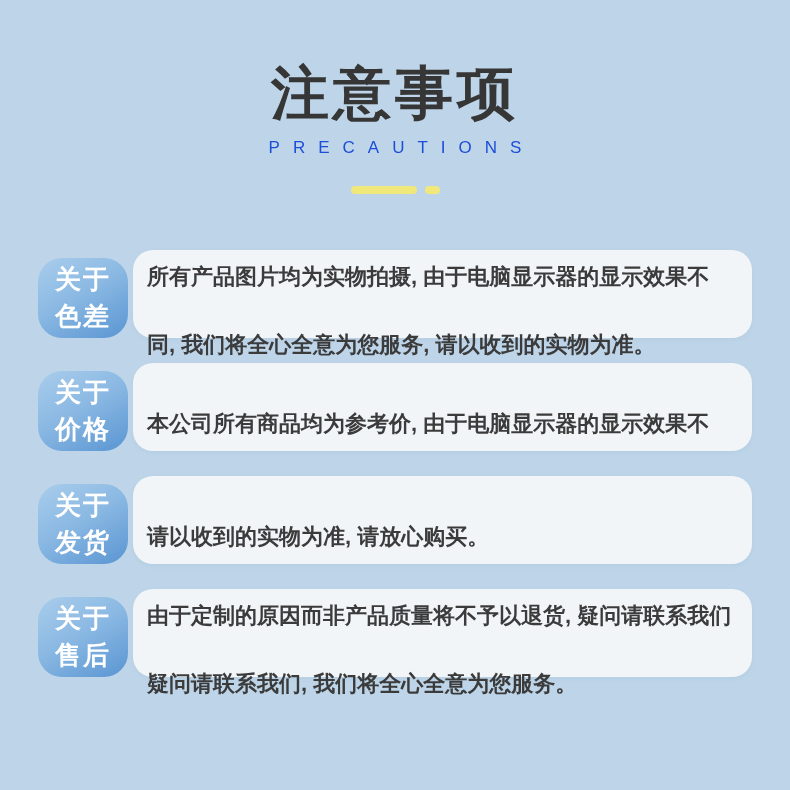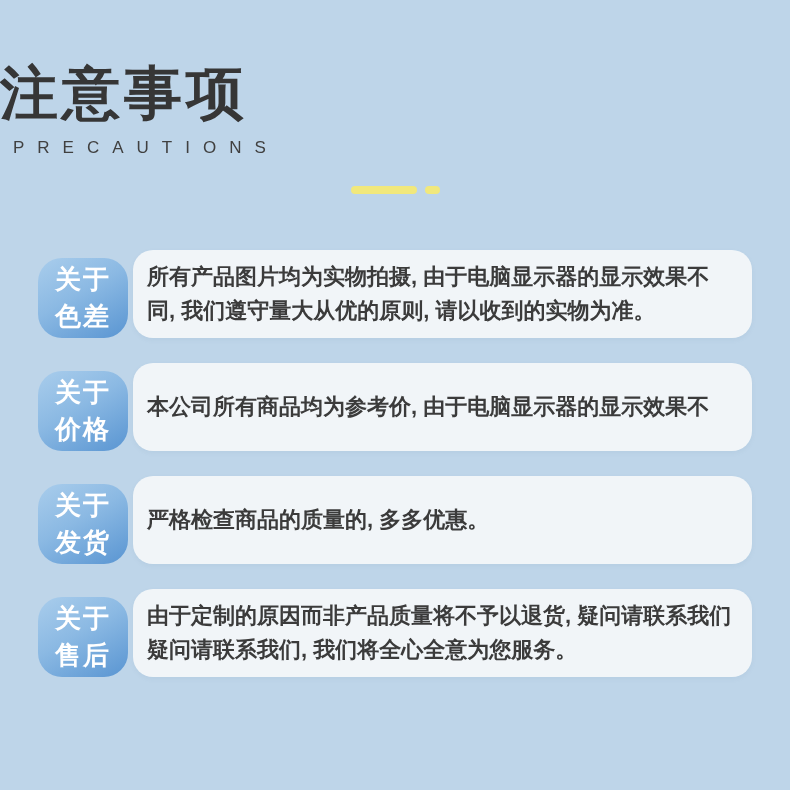--- a/index.html
+++ b/index.html
@@ -15,36 +15,37 @@
   }
   .page {
     position: relative;
     width: 790px;
     height: 790px;
   }
 
   
   .header {
     padding-top: 62px;
+    text-align: center;
   }
   .title {
     font-size: 58px;
     line-height: 62px;
     font-weight: 900;
     letter-spacing: 4px;
     color: #363636;
     margin: 0;
   }
   .subtitle {
     margin-top: 14px;
     font-size: 17px;
     font-weight: 500;
     letter-spacing: 13px;
     padding-left: 13px; 
-    color: #404040;
+    color: #1d4ed8;
   }
   .dashes {
     margin-top: 28px;
     display: flex;
     justify-content: center;
     align-items: center;
     gap: 8px;
   }
   .dash-long {
     width: 66px;
@@ -100,20 +101,21 @@
     justify-content: center;
     padding: 0 16px 0 14px;
     color: #3b3b3b;
     font-size: 22px;
     font-weight: 600;
     line-height: 34px;
   }
   .card-body .line {
     display: block;
     white-space: nowrap;
+    margin-top: 34px;
   }
 </style>
 </head>
 <body>
 
 <div class="page">
 
   <div class="header">
     <h1 class="title">注意事项</h1>
     <div class="subtitle">PRECAUTIONS</div>
@@ -125,41 +127,41 @@
 
   <div class="cards">
 
     <div class="card-row">
       <div class="card-label">
         <span>关于</span>
         <span>色差</span>
       </div>
       <div class="card-body">
         <span class="line">所有产品图片均为实物拍摄, 由于电脑显示器的显示效果不</span>
-        <span class="line">同, 我们遵守量大从优的原则, 请以收到的实物为准。</span>
+        <span class="line">同, 我们将全心全意为您服务, 请以收到的实物为准。</span>
       </div>
     </div>
 
     <div class="card-row">
       <div class="card-label">
         <span>关于</span>
         <span>价格</span>
       </div>
       <div class="card-body">
         <span class="line">本公司所有商品均为参考价, 由于电脑显示器的显示效果不</span>
       </div>
     </div>
 
     <div class="card-row">
       <div class="card-label">
         <span>关于</span>
         <span>发货</span>
       </div>
       <div class="card-body">
-        <span class="line">严格检查商品的质量的, 多多优惠。</span>
+        <span class="line">请以收到的实物为准, 请放心购买。</span>
       </div>
     </div>
 
     <div class="card-row">
       <div class="card-label">
         <span>关于</span>
         <span>售后</span>
       </div>
       <div class="card-body">
         <span class="line">由于定制的原因而非产品质量将不予以退货, 疑问请联系我们</span>

